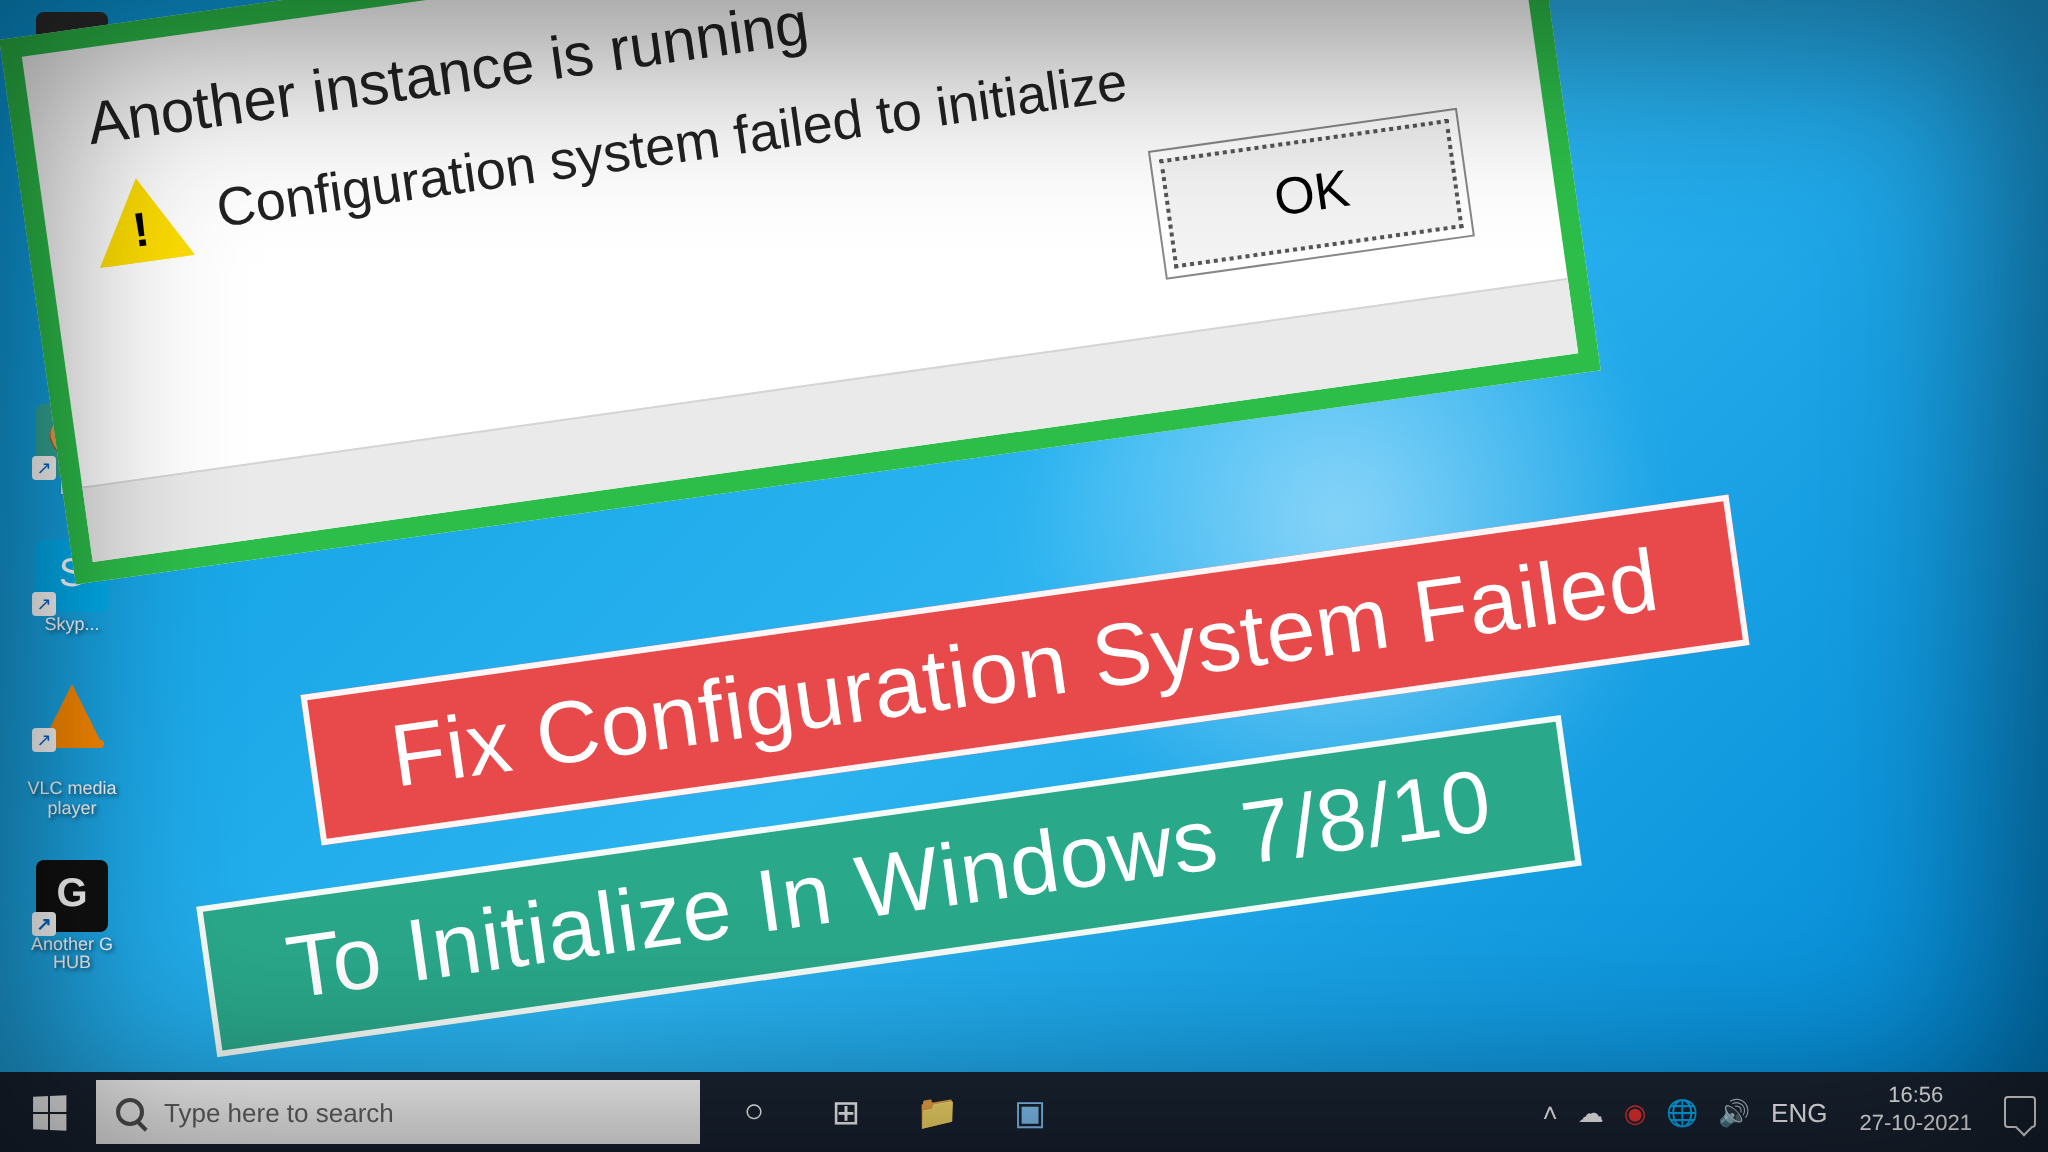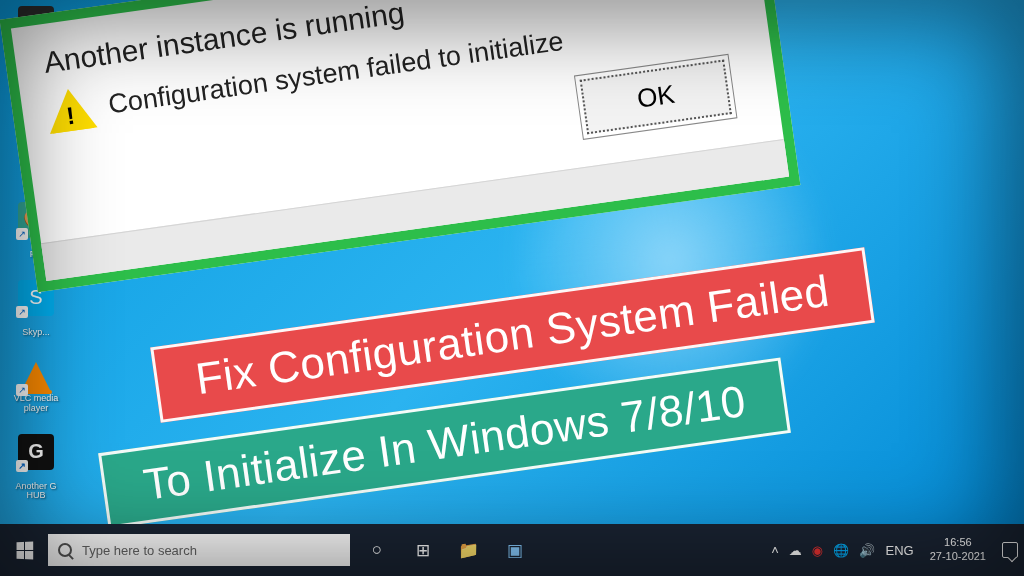--- a/index.html
+++ b/index.html
@@ -55,21 +55,21 @@
       font-size: 9px;
       border-radius: 2px;
       display: flex;
       align-items: center;
       justify-content: center;
     }
     .desktop-icon .label {
       color: #fff;
       font-size: 9px;
       text-align: center;
-      margin-top: 12px;
+      margin-top: 2px;
       text-shadow: 1px 1px 2px rgba(0,0,0,0.6);
       line-height: 1.1;
     }
     .idm-icon { background: #2d2d2d; color: #5c8; }
     .skype-icon { background: #00aff0; color: #fff; border-radius: 50%; }
     .vlc-icon { background: transparent; }
     .vlc-cone {
       width: 0; height: 0;
       border-left: 14px solid transparent;
       border-right: 14px solid transparent;
@@ -188,21 +188,21 @@
       left: 100px;
       transform: rotate(-8deg);
     }
 
     
     .taskbar {
       position: absolute;
       bottom: 0;
       left: 0;
       right: 0;
-      height: 52px;
+      height: 40px;
       background: #1a2433;
       display: flex;
       align-items: center;
       color: #fff;
     }
     .start-btn {
       width: 48px;
       height: 100%;
       display: flex;
       align-items: center;
@@ -310,21 +310,21 @@
   </div>
   <div class="desktop-icon">
     <div class="icon-box skype-icon">S<span class="shortcut">↗</span></div>
     <div class="label">Skyp...</div>
   </div>
   <div class="desktop-icon">
     <div class="icon-box vlc-icon">
         <div class="vlc-cone"></div>
         <span class="shortcut">↗</span>
       </div>
-    <div class="label" style="margin-top:0">VLC media player</div>
+    <div class="label" style="margin-top:16px">VLC media player</div>
   </div>
   <div class="desktop-icon">
     <div class="icon-box logi-icon">G<span class="shortcut">↗</span></div>
     <div class="label">Another G HUB</div>
   </div>
 </div>
 
 <div class="dialog-wrap">
   <div class="dialog-inner">
     <div class="dialog-line1">Another instance is running</div>

